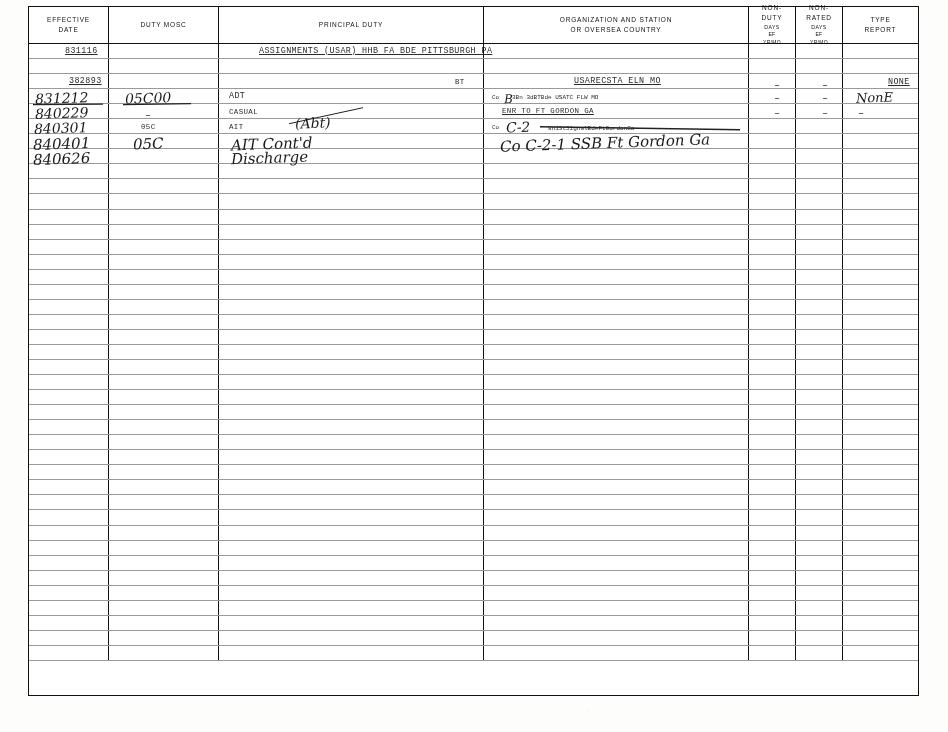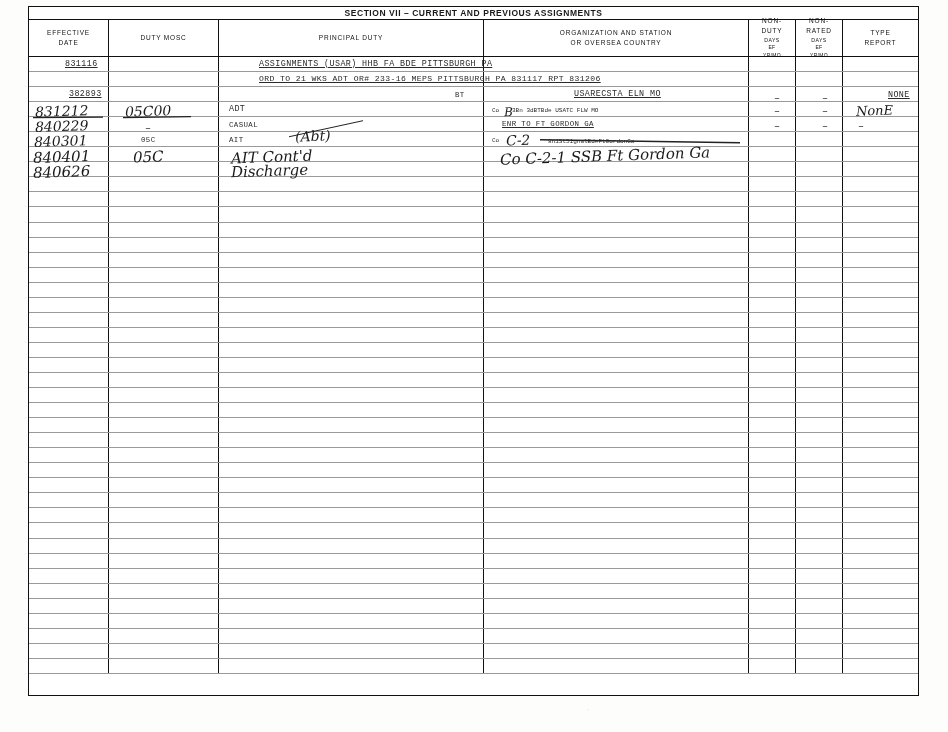--- a/index.html
+++ b/index.html
@@ -183,21 +183,20 @@
   
   .stroke { position: absolute; pointer-events: none; }
 </style>
 </head>
 <body>
 
 <div id="scan"></div>
 
 <div id="form">
 
-  <div id="section-title" class="row-line">SECTION VII – CURRENT AND PREVIOUS ASSIGNMENTS</div>
 
 
   <div id="col-head">
     <div class="cell c-date">
       <span>EFFECTIVE</span>
       <span>DATE</span>
     </div>
     <div class="cell c-mosc">
       <span>DUTY MOSC</span>
     </div>
@@ -591,21 +590,20 @@
         <div class="cell c-date"></div>
         <div class="cell c-mosc"></div>
         <div class="cell c-duty"></div>
         <div class="cell c-org"></div>
         <div class="cell c-nd1"></div>
         <div class="cell c-nd2"></div>
         <div class="cell c-type"></div>
       </div>
       <div class="typed u" style="left: 4px; top: 1.5px;">831116</div>
       <div class="typed u" style="left: 198px; top: 1.5px;">ASSIGNMENTS (USAR)   HHB  FA  BDE  PITTSBURGH  PA</div>
-      <div class="typed u" style="left: 198px; top: 16.55px; font-size: 8.1px;">ORD TO   21 WKS ADT OR# 233-16  MEPS  PITTSBURGH PA  831117   RPT  831206</div>
       <div class="typed u" style="left: 8px; top: 31.6px;">382893</div>
       <div class="typed" style="left: 200px; top: 31.6px; margin-top: 15px;">ADT</div>
       <div class="typed sm" style="left: 426px; top: 33.6px;">BT</div>
       <div class="typed u" style="left: 513px; top: 32px;">USARECSTA ELN MO</div>
       <div class="dash" style="left: 745px; top: 35.6px;">–</div>
       <div class="dash" style="left: 793px; top: 35.6px;">–</div>
       <div class="typed u" style="left: 827px; top: 32.6px;">NONE</div>
       <div class="hand" style="left: 6px; top: 45.65px; font-size: 14px;">831212</div>
       <div class="hand" style="left: 96px; top: 45.65px; font-size: 14px;">05C00</div>
       <div class="typed xs" style="left: 463px; top: 49.65px;">Co</div>

